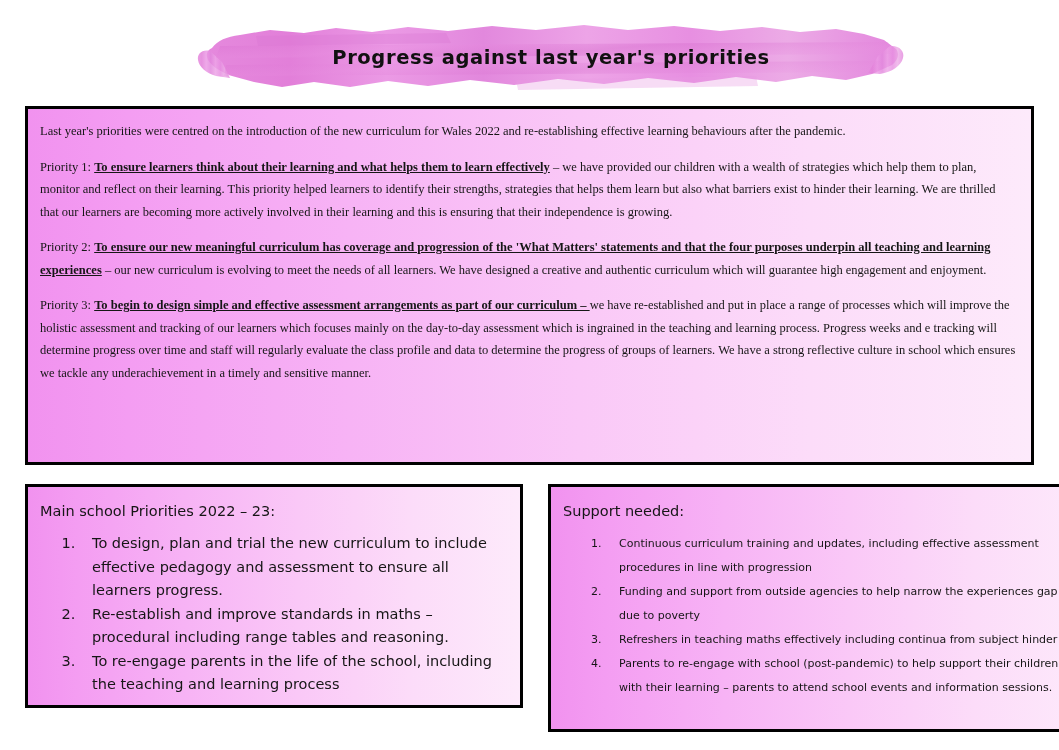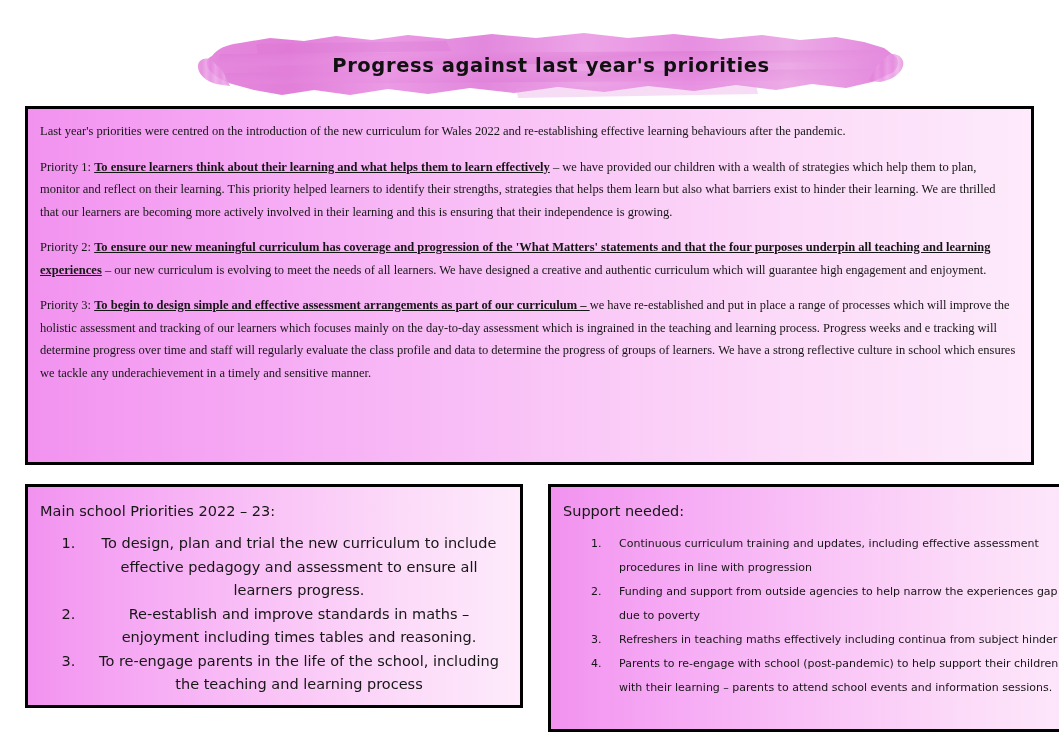--- a/index.html
+++ b/index.html
@@ -12,21 +12,21 @@
     height: 750px;
     position: relative;
     font-family: "DejaVu Sans", sans-serif;
     overflow: hidden;
   }
 
   
   .banner-wrap {
     position: absolute;
     left: 0;
-    top: 16px;
+    top: 8px;
     width: 1059px;
     height: 98px;
   }
   .banner-svg {
     position: absolute;
     left: 196px;
     top: 10px;
     width: 710px;
     height: 78px;
   }
@@ -101,21 +101,20 @@
     font-family: "DejaVu Sans", sans-serif;
     font-size: 14.5px;
     line-height: 22px;
     color: #161616;
     margin: 0 0 10px 0;
   }
   ol.num-list-lg {
     margin: 0;
     padding-left: 40px;
     list-style-type: decimal;
-    text-align: center;
   }
   ol.num-list-lg > li {
     font-family: "DejaVu Sans", sans-serif;
     font-size: 14.5px;
     line-height: 23.5px;
     color: #161616;
     padding-left: 12px;
     margin-bottom: 0px;
   }
 
@@ -216,21 +215,21 @@
       <span>Priority 3: </span><span class="em-underline">To begin to design simple and effective assessment arrangements as part of our curriculum – </span><span>we have re-established and put in place a range of processes which will improve the holistic assessment and tracking of our learners which focuses mainly on the day-to-day assessment which is ingrained in the teaching and learning process. Progress weeks and e tracking will determine progress over time and staff will regularly evaluate the class profile and data to determine the progress of groups of learners. We have a strong reflective culture in school which ensures we tackle any underachievement in a timely and sensitive manner.</span>
     </p>
   </div>
 </div>
 
 <div class="pinkbox" id="priorities-box">
   <div class="box-inner-left">
     <div class="box-heading">Main school Priorities 2022 – 23:</div>
     <ol class="num-list-lg">
       <li>To design, plan and trial the new curriculum to include effective pedagogy and assessment to ensure all learners progress.</li>
-      <li>Re-establish and improve standards in maths – enjoyment including times tables and reasoning.</li>
+      <li>Re-establish and improve standards in maths – procedural including range tables and reasoning.</li>
       <li>To re-engage parents in the life of the school, including the teaching and learning process</li>
     </ol>
   </div>
 </div>
 
 <div class="pinkbox" id="support-box">
   <div class="box-inner-right">
     <div class="box-heading-r">Support needed:</div>
     <ol class="num-list-sm">
       <li>Continuous curriculum training and updates, including effective assessment procedures in line with progression</li>

